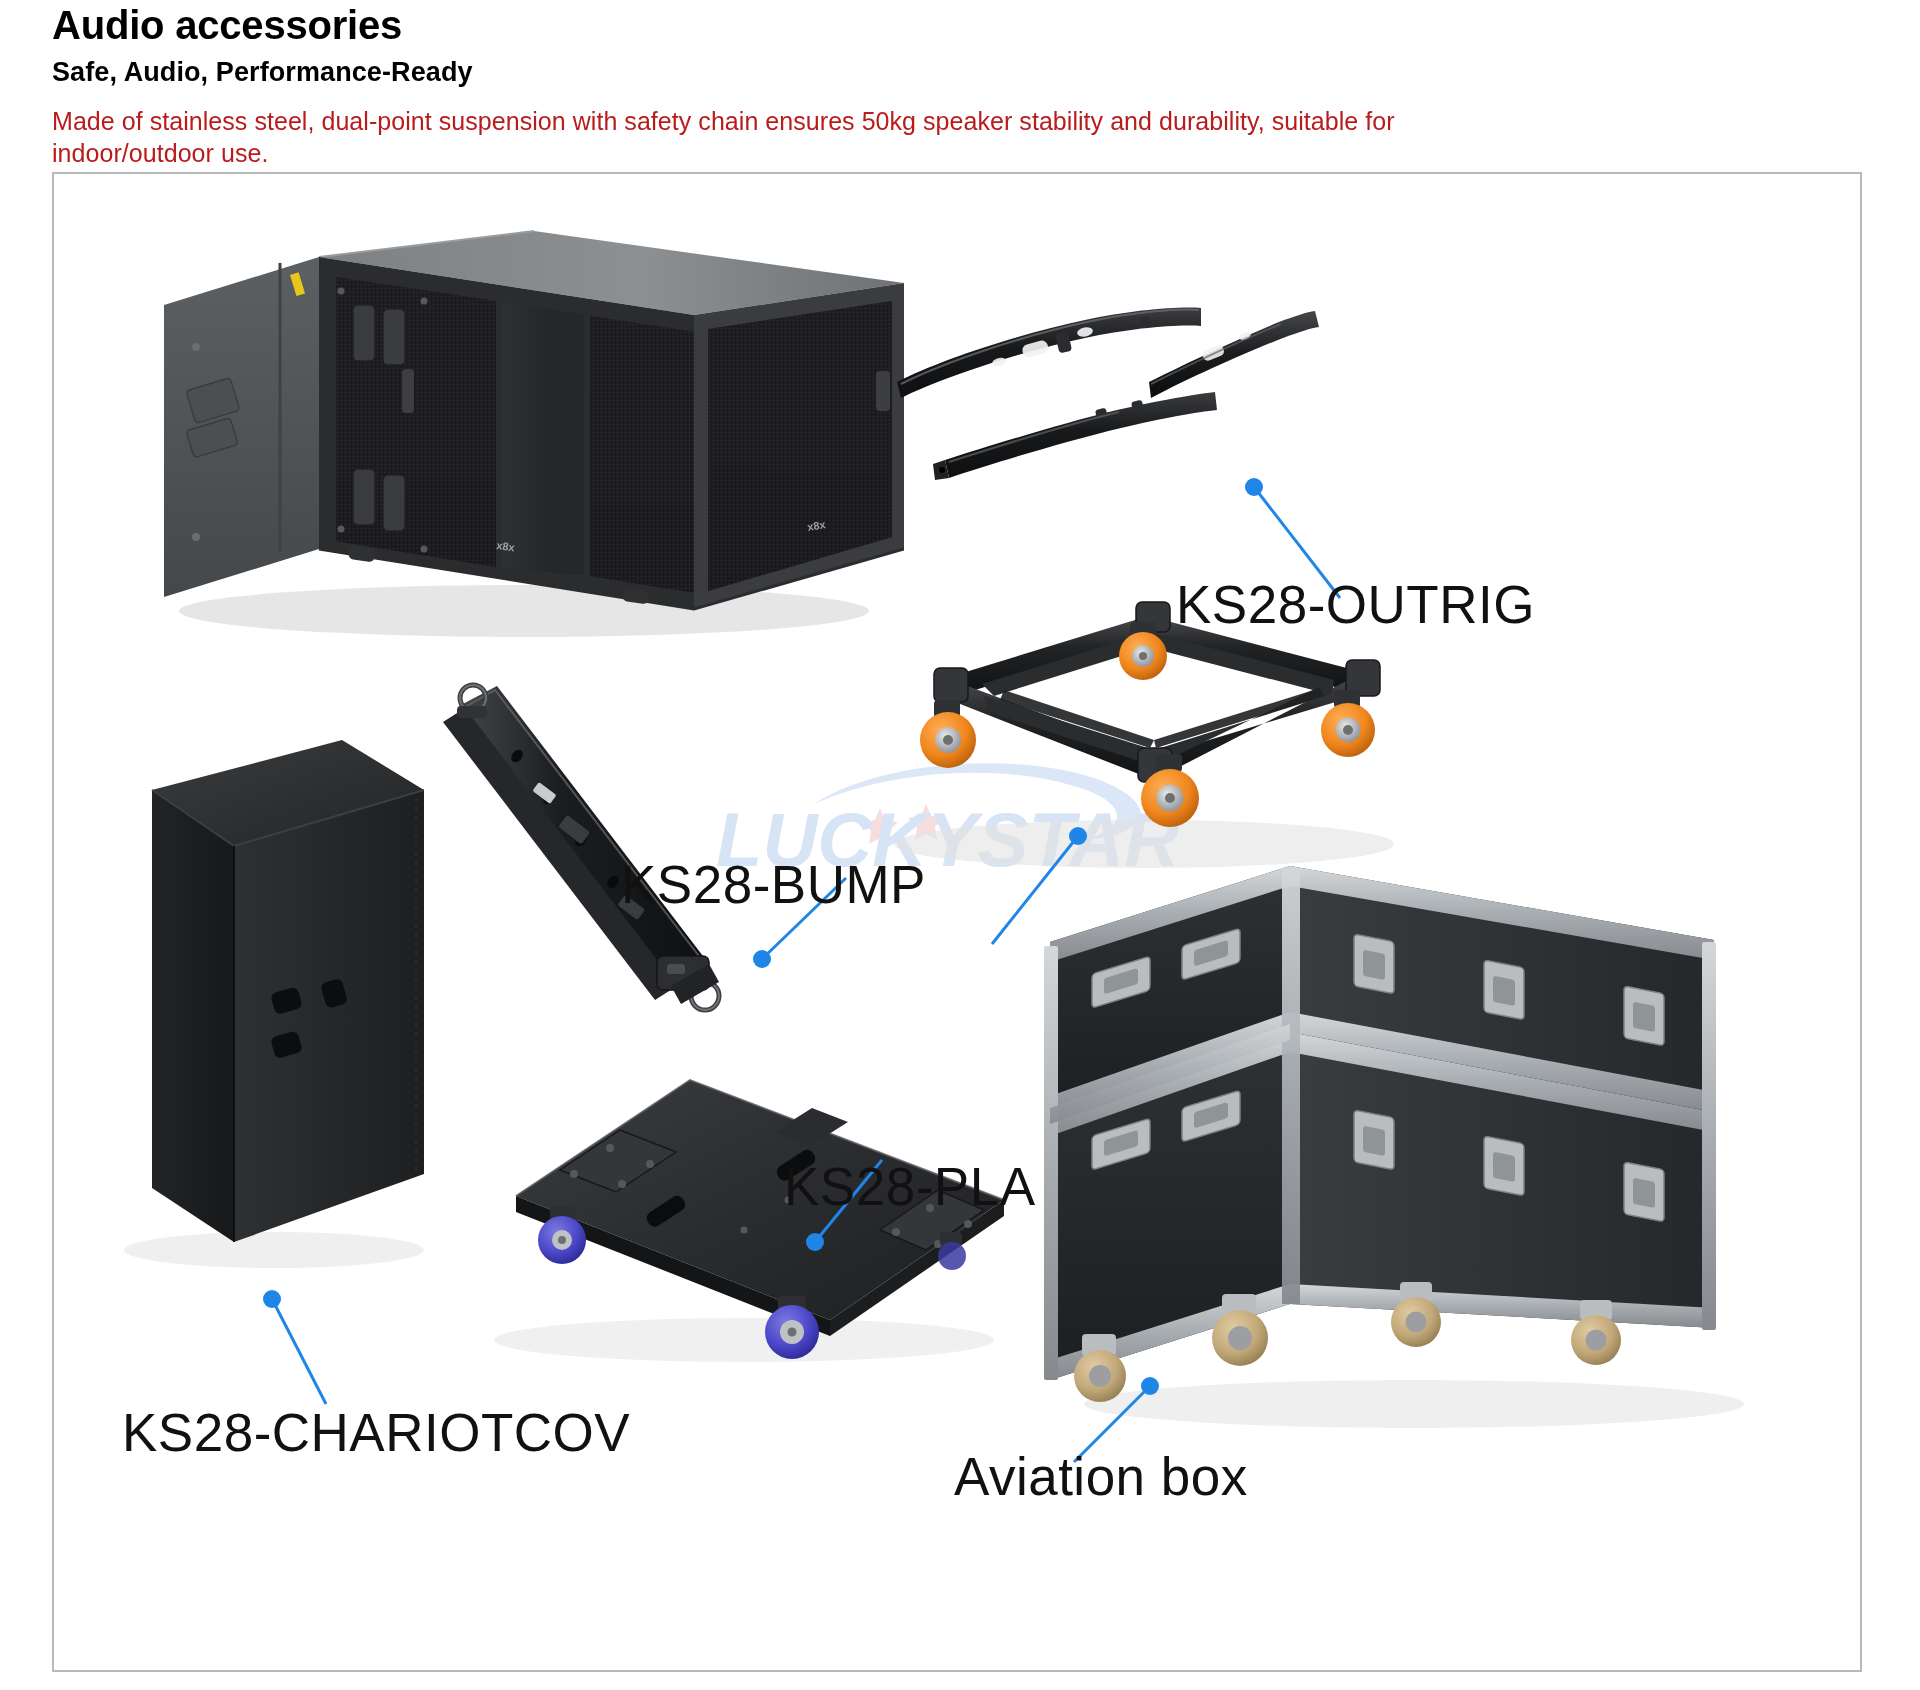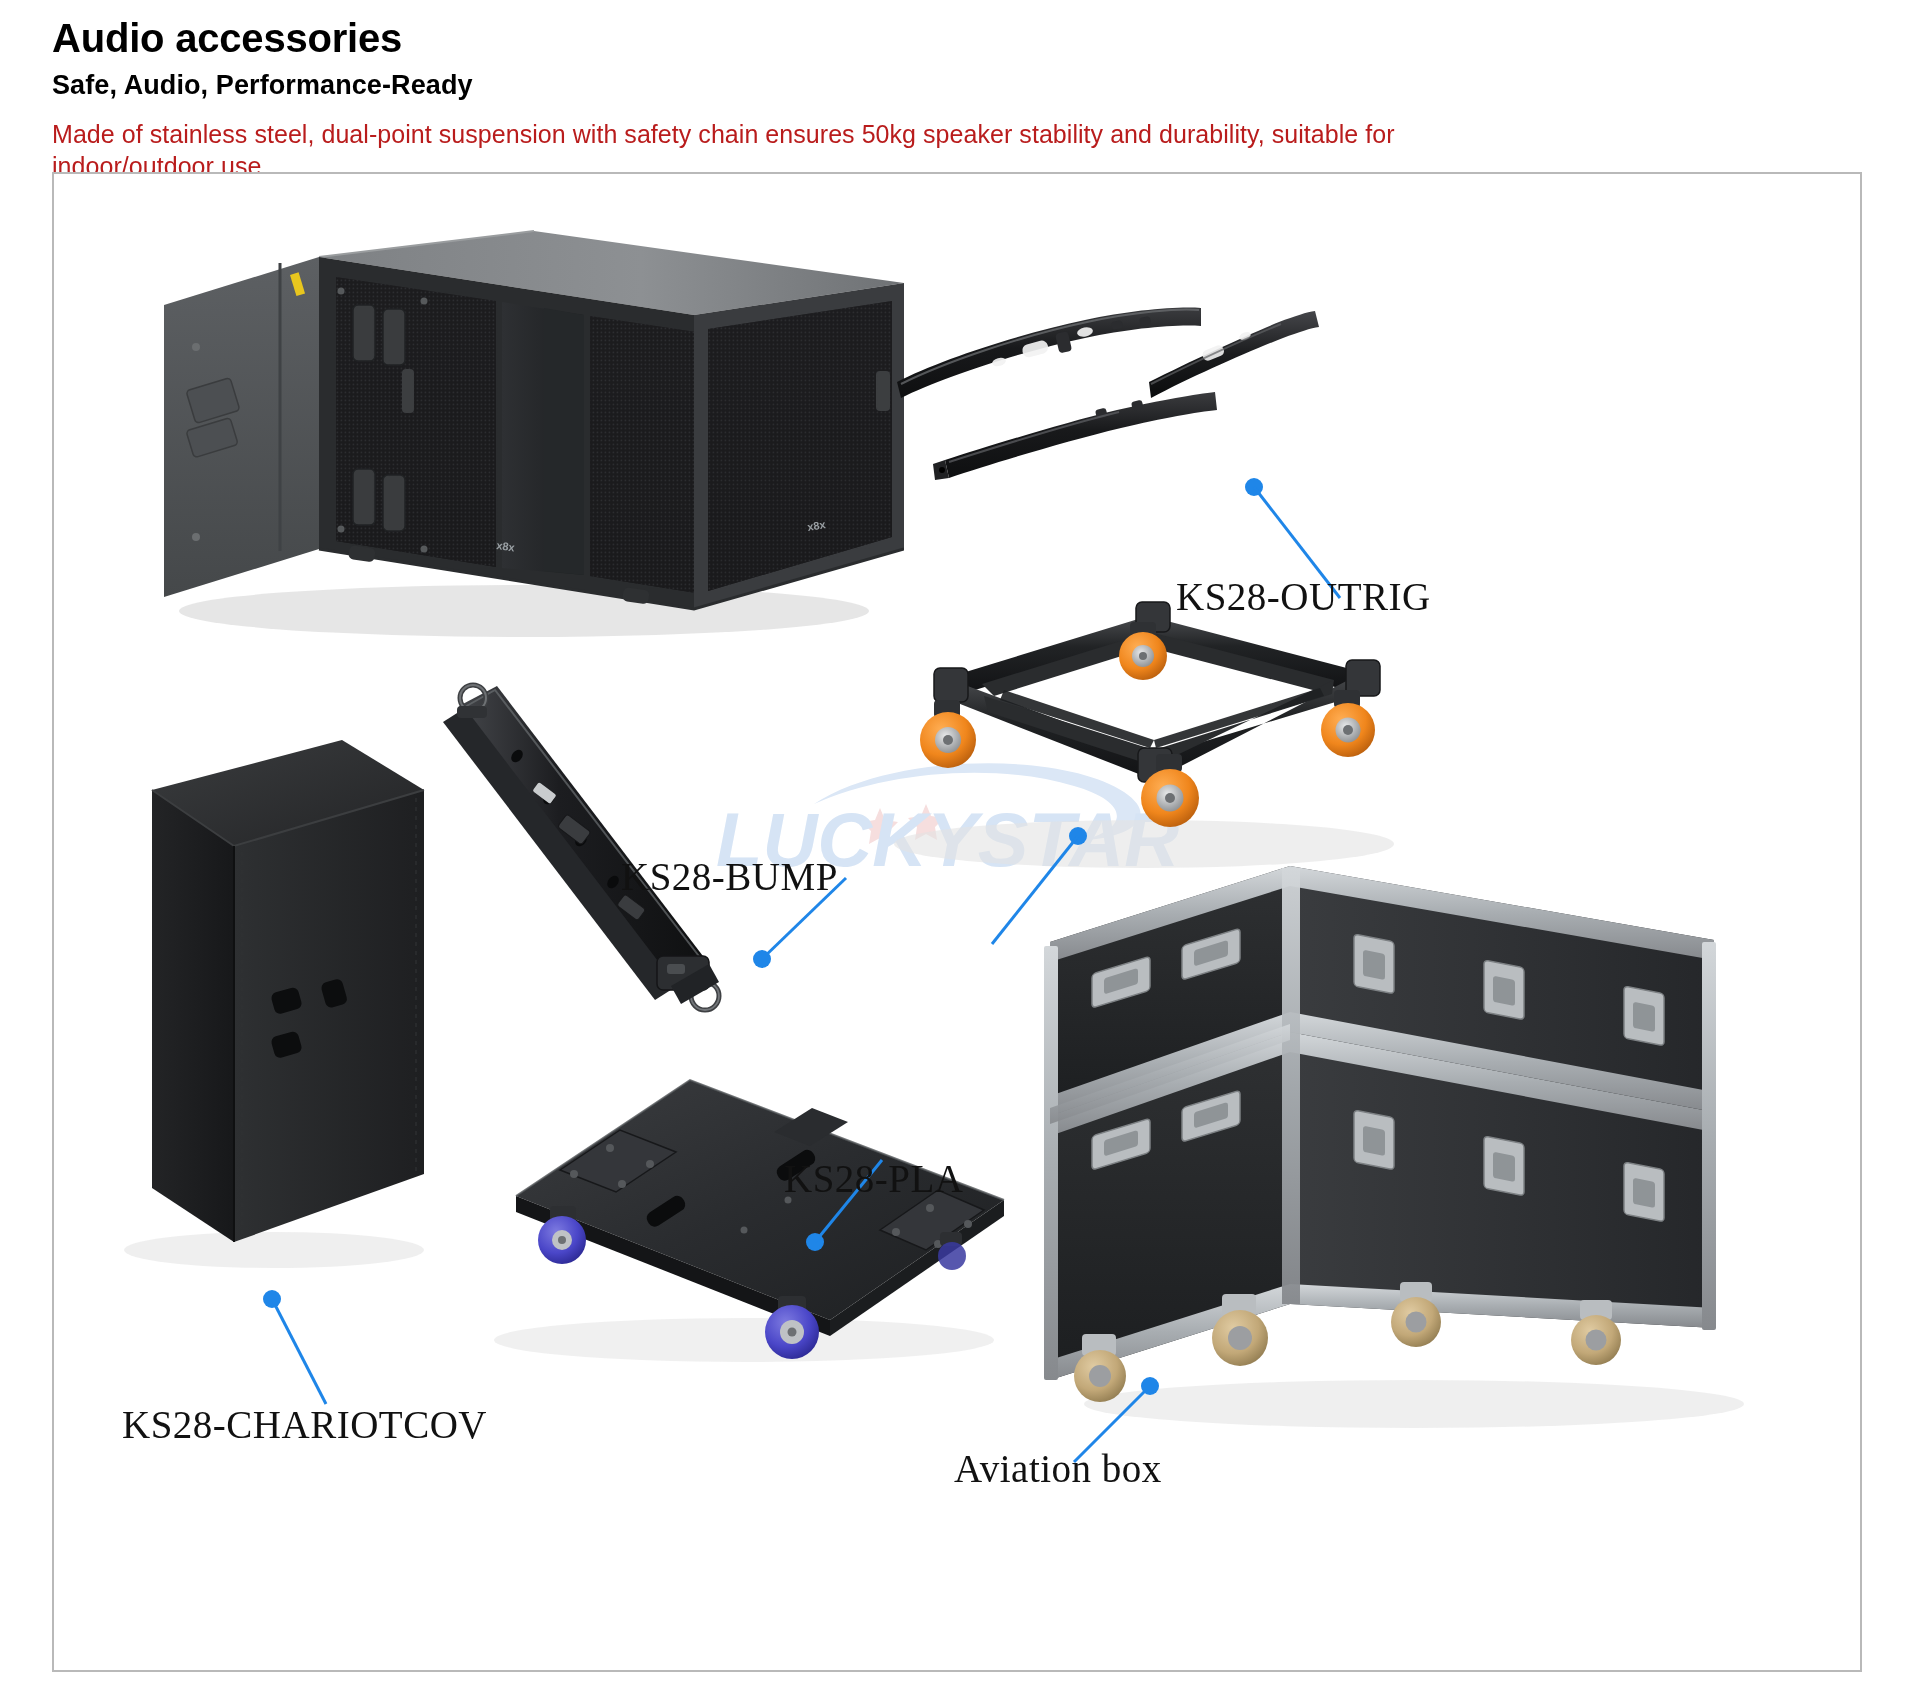--- a/index.html
+++ b/index.html
@@ -5,21 +5,21 @@
   * { box-sizing: border-box; margin: 0; padding: 0; }
   html, body {
     width: 1920px; height: 1690px;
     background: #ffffff;
     font-family: "Liberation Sans", sans-serif;
     overflow: hidden;
   }
   .page { position: relative; width: 1920px; height: 1690px; background: #fff; }
 
   
-  .header { position: absolute; left: 52px; top: 15px; width: 1800px; }
+  .header { position: absolute; left: 52px; top: 2px; width: 1800px; }
   .title {
     font-size: 40px; font-weight: bold; color: #000;
     letter-spacing: -0.2px; line-height: 1.15;
   }
   .subtitle {
     font-size: 27px; font-weight: bold; color: #000;
     margin-top: 9px; letter-spacing: 0.1px;
   }
   .desc {
     font-size: 25px; color: #b91c1c; margin-top: 17px;
@@ -37,22 +37,22 @@
   
   .watermark {
     position: absolute; left: 640px; top: 560px;
     width: 560px; height: 160px;
     pointer-events: none; opacity: 1; z-index: 1;
   }
 
   
   .label {
     position: absolute; z-index: 6;
-    font-size: 39px; color: #111; white-space: nowrap;
-    letter-spacing: 0.5px; font-weight: 400; font-family: Liberation Serif, serif;
+    font-size: 53px; color: #111; white-space: nowrap;
+    letter-spacing: 0.5px; font-weight: 400;
   }
 
   
   .leader { position: absolute; z-index: 5; overflow: visible; }
   .dot { fill: #1f86e8; }
   .lead-line { stroke: #1f86e8; stroke-width: 3; fill: none; }
 
   
   .art { position: absolute; z-index: 3; }
 

